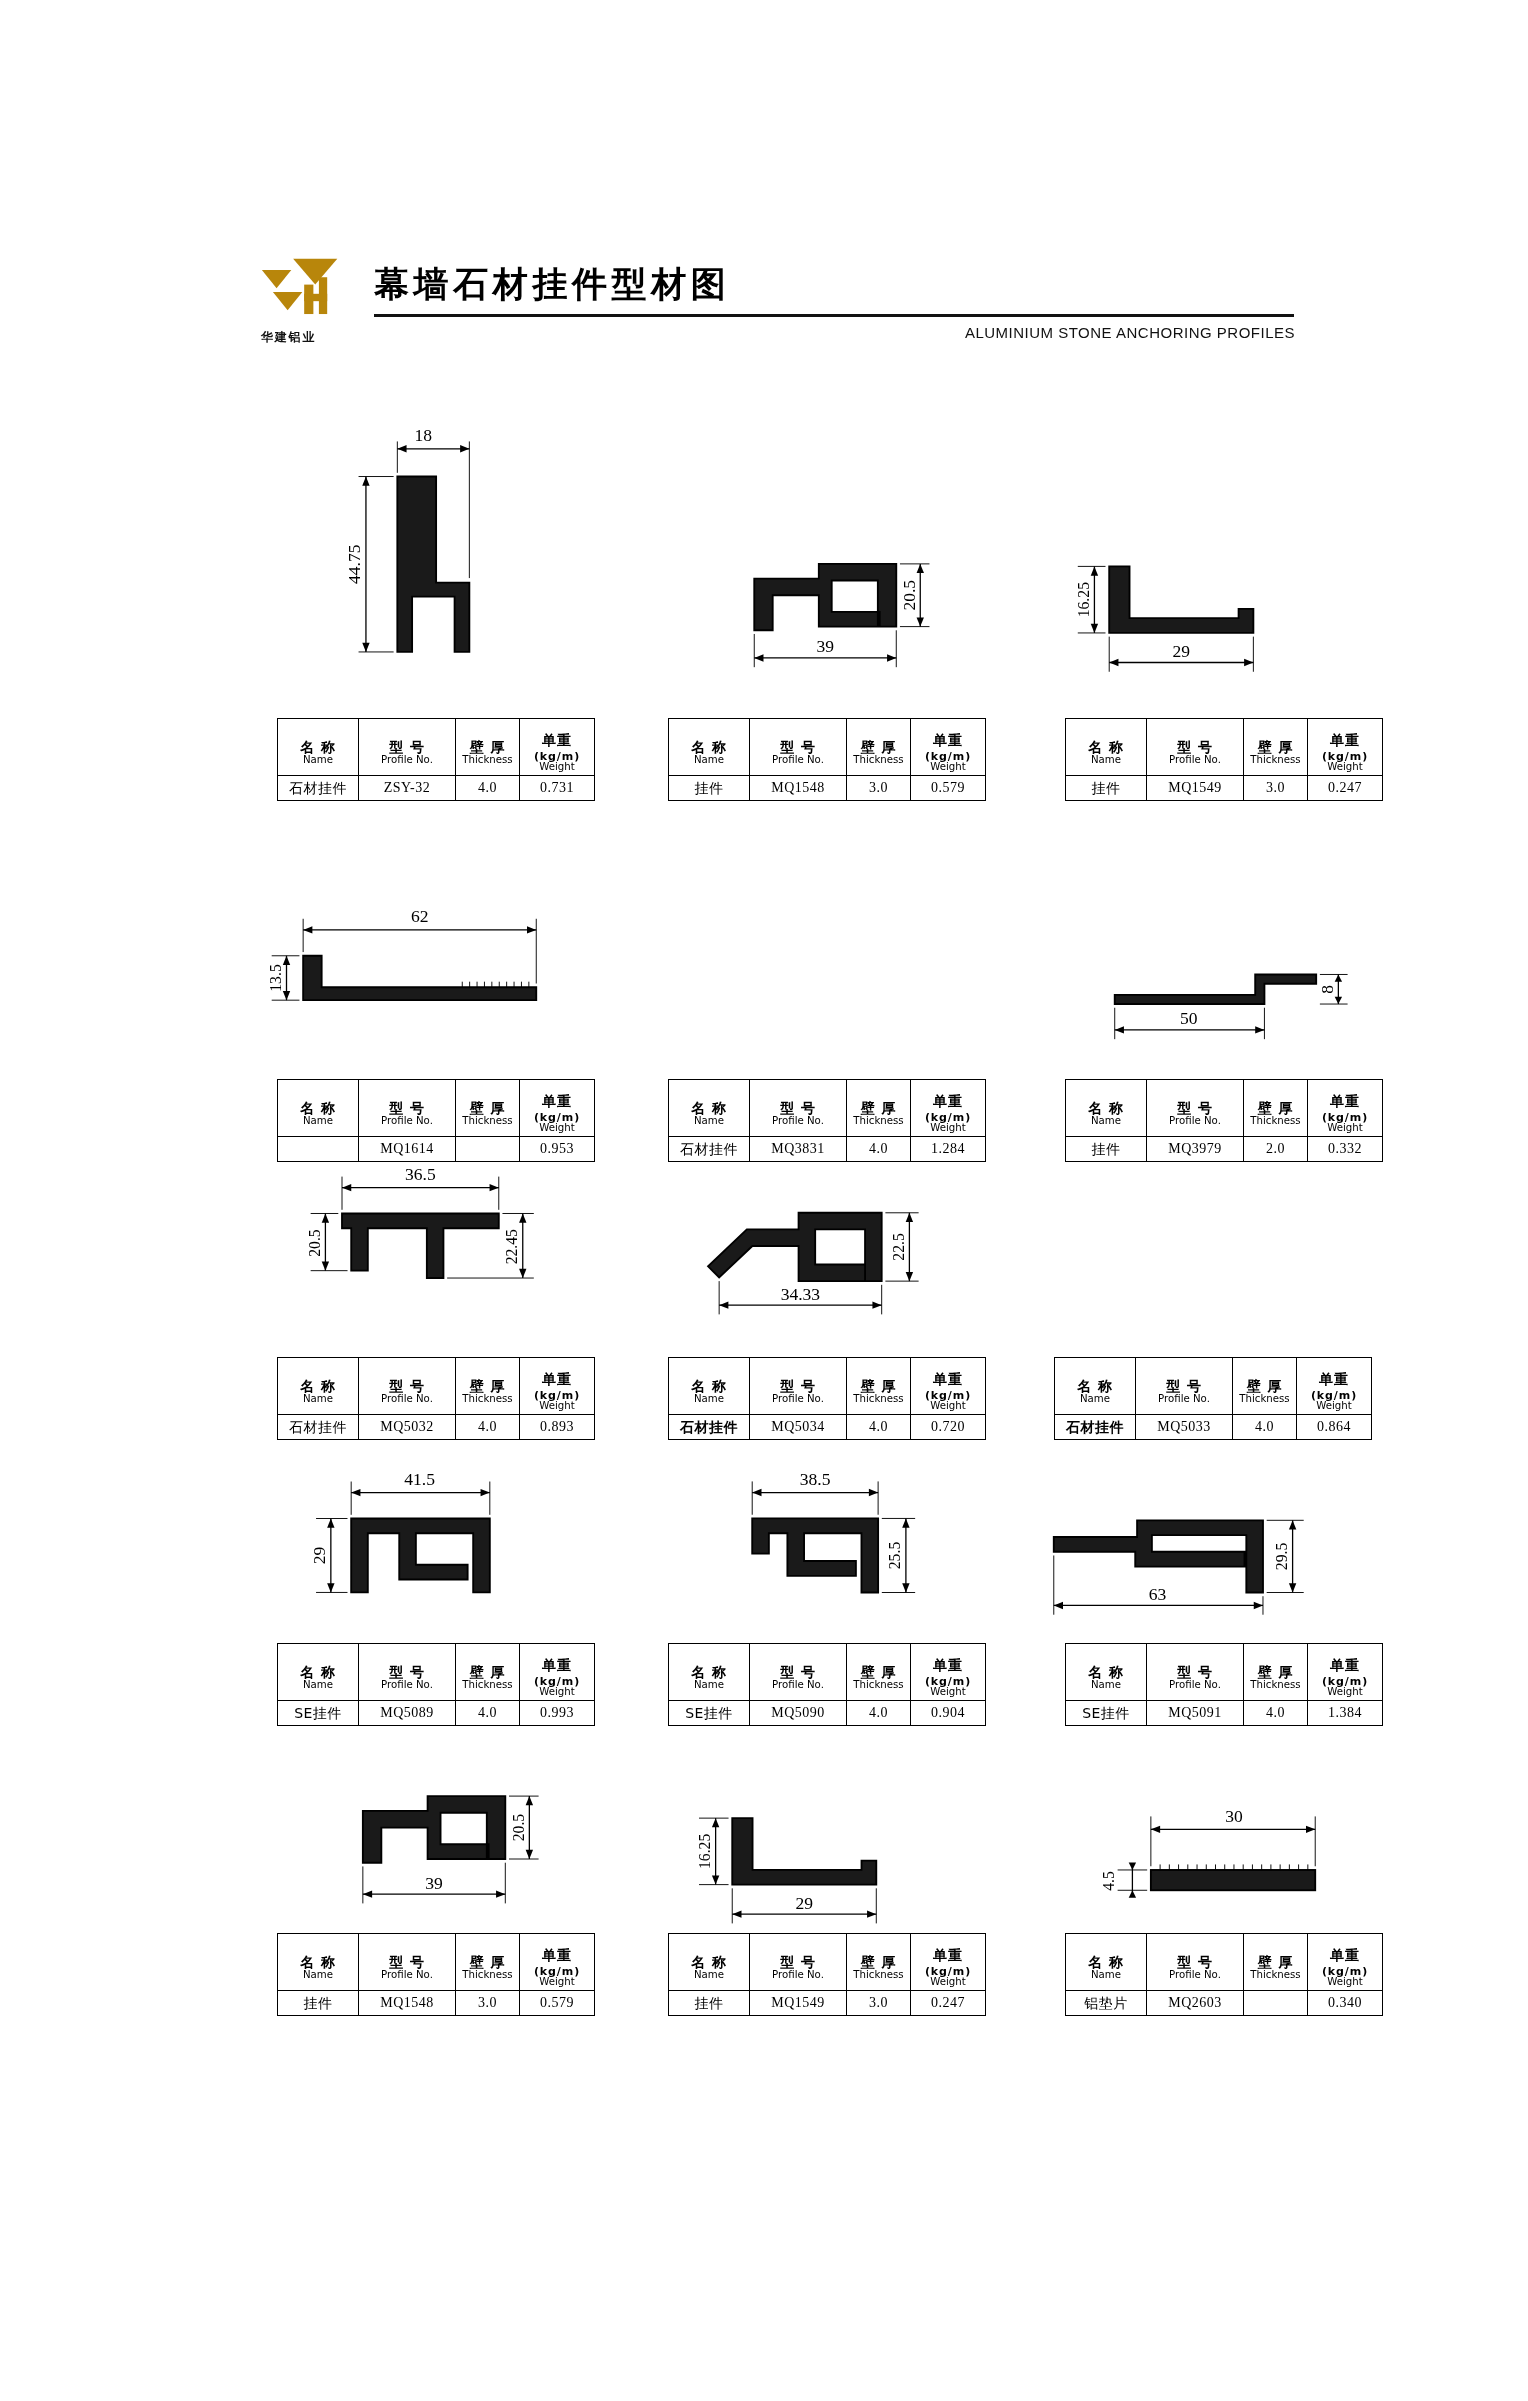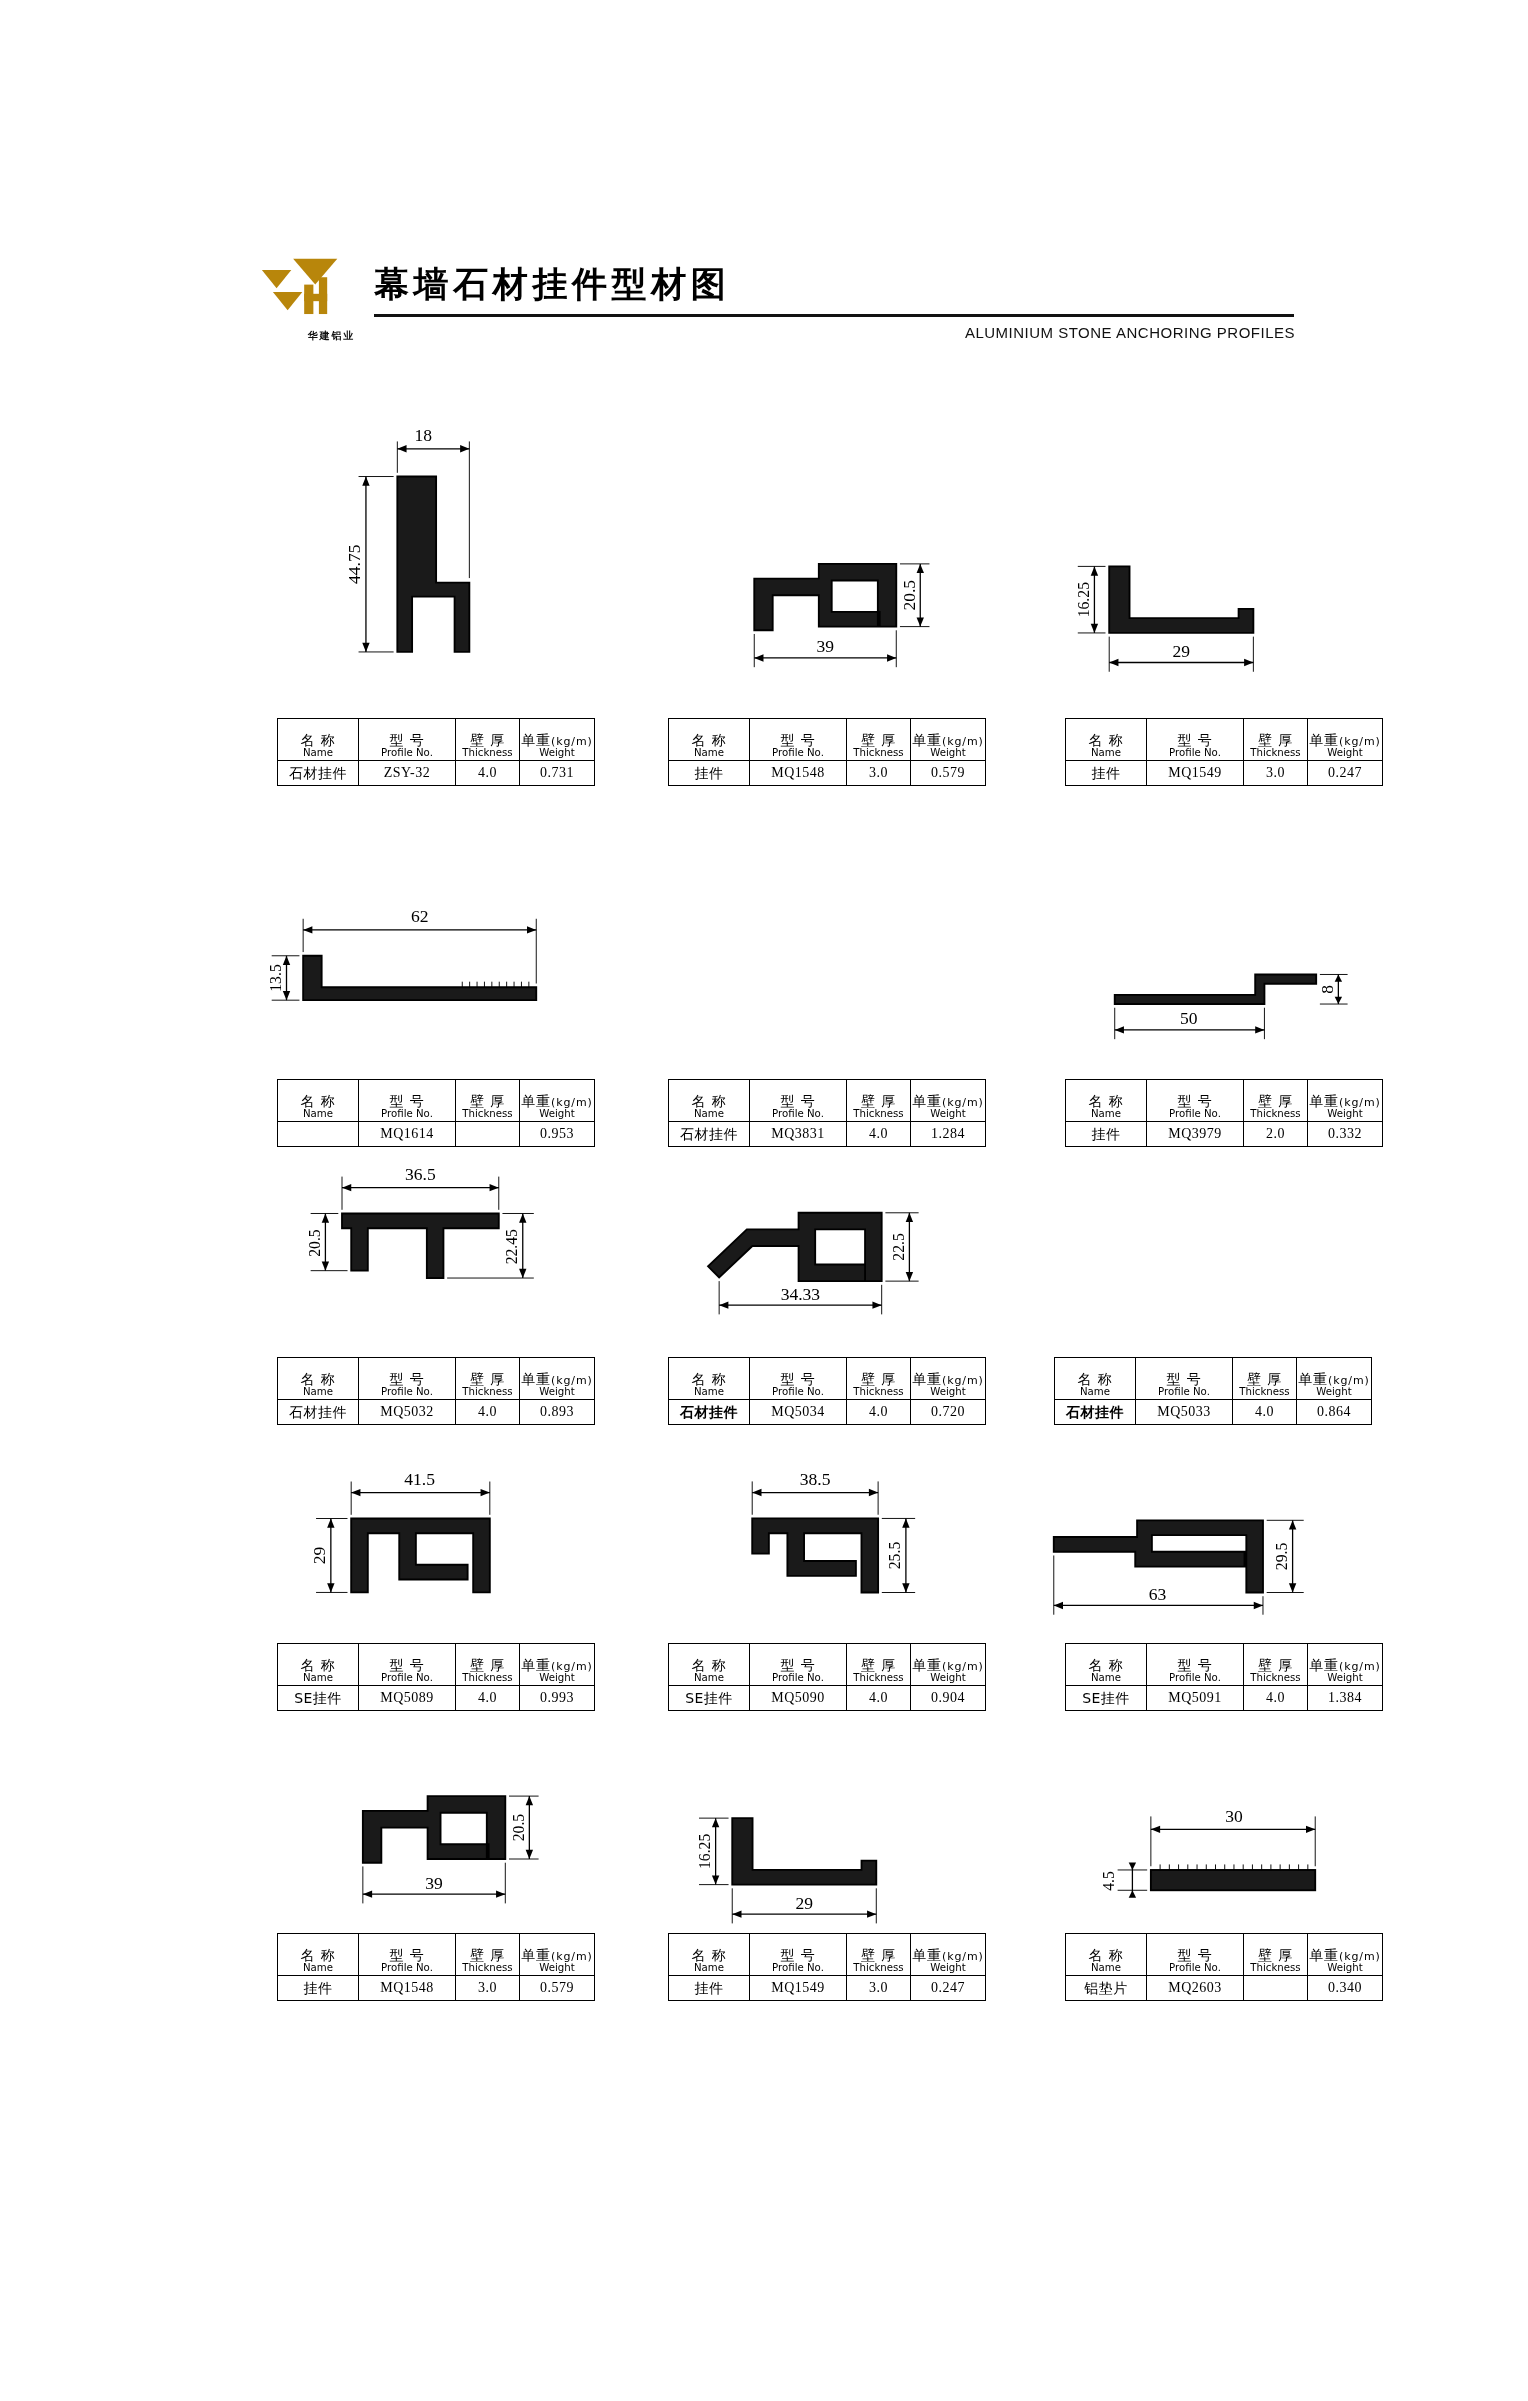--- a/index.html
+++ b/index.html
@@ -3,33 +3,33 @@
 <meta charset="utf-8">
 <style>
   html,body{margin:0;padding:0;background:#ffffff;}
   body{width:1529px;height:2401px;font-family:"Liberation Sans",sans-serif;color:#111;position:relative;}
   .page{position:relative;width:1529px;height:2401px;background:#fff;}
 
   
   .header{position:absolute;left:245px;top:257px;width:1050px;height:120px;}
   .logo{position:absolute;left:0;top:0;width:111px;height:97px;}
   .logo svg{display:block;}
-  .logo-text{position:absolute;left:3px;top:72px;width:107px;text-align:right;font-size:10px;letter-spacing:1.8px;color:#111;font-family:"DejaVu Sans",sans-serif;font-weight:bold;}
+  .logo-text{position:absolute;left:16px;top:72px;width:107px;text-align:left;font-size:12px;letter-spacing:1.8px;color:#111;font-family:"DejaVu Sans",sans-serif;font-weight:bold;}
   .title-cn{position:absolute;left:129px;top:3.7px;font-size:35px;font-weight:bold;letter-spacing:4.6px;font-family:"DejaVu Sans",sans-serif;color:#000;}
   .rule{position:absolute;left:129px;top:57px;width:920px;height:2.8px;background:#111;}
   .title-en{position:absolute;left:0;top:67px;width:1050px;text-align:right;font-size:15px;letter-spacing:0.5px;color:#111;font-family:"Liberation Sans",sans-serif;}
 
   
   .cell{position:absolute;}
   .draw{position:absolute;}
   .draw svg{display:block;overflow:visible;}
 
   table.spec{border-collapse:collapse;font-family:"DejaVu Sans",sans-serif;color:#000;background:#fff;}
   table.spec td{border:1.3px solid #000;text-align:center;padding:0;line-height:1.05;}
-  table.spec .hdr-cn{font-size:14px;letter-spacing:0.9px;padding-top:14px;}
+  table.spec .hdr-cn{font-size:14px;letter-spacing:0.9px;padding-top:14px;font-weight:bold;}
   table.spec .hdr-en{font-size:10.2px;padding-bottom:1.8px;}
   table.spec .val{font-size:14px;height:24px;font-family:"Liberation Serif",serif;letter-spacing:0.5px;}
   table.spec .val.cn{font-family:"DejaVu Sans",sans-serif;font-size:14px;}
   table.spec .val.cnb{font-family:"DejaVu Sans",sans-serif;font-size:14px;font-weight:bold;}
   .hdr-cell{height:31px;}
   .w-name{width:80px;}
   .w-prof{width:96px;}
   .w-thick{width:63px;}
   .w-weight{width:74px;}
   .sub{font-size:11px;}

